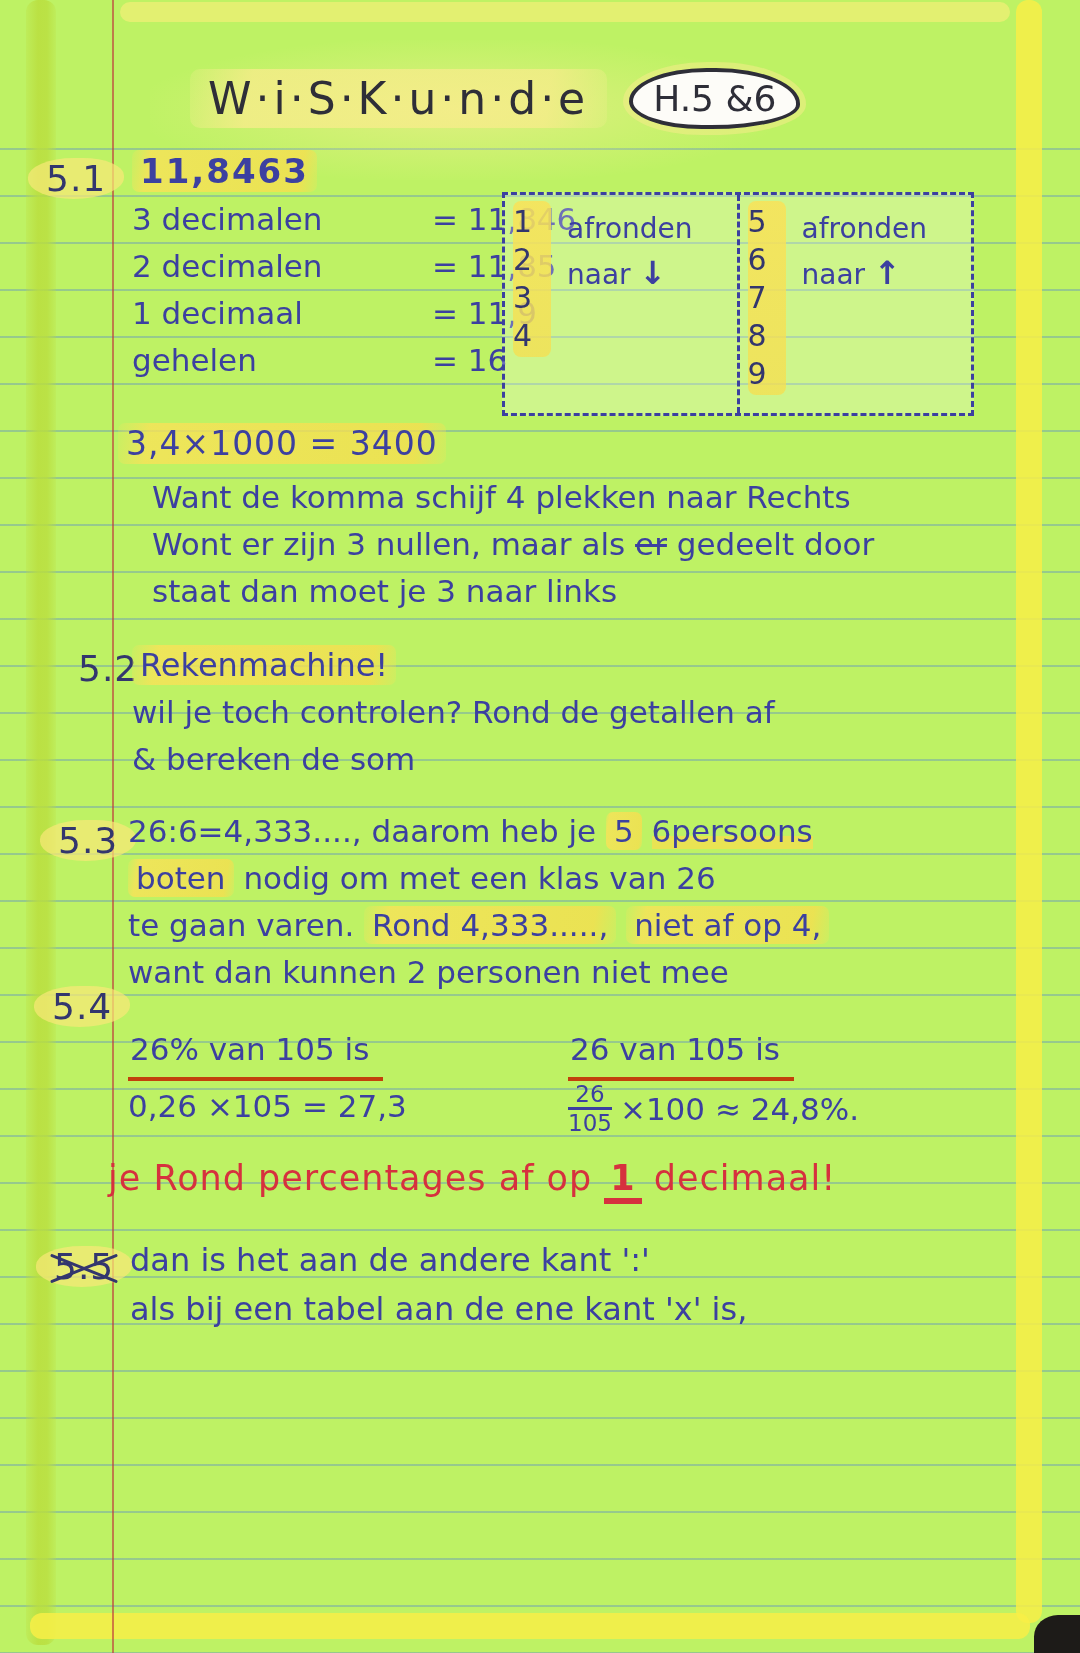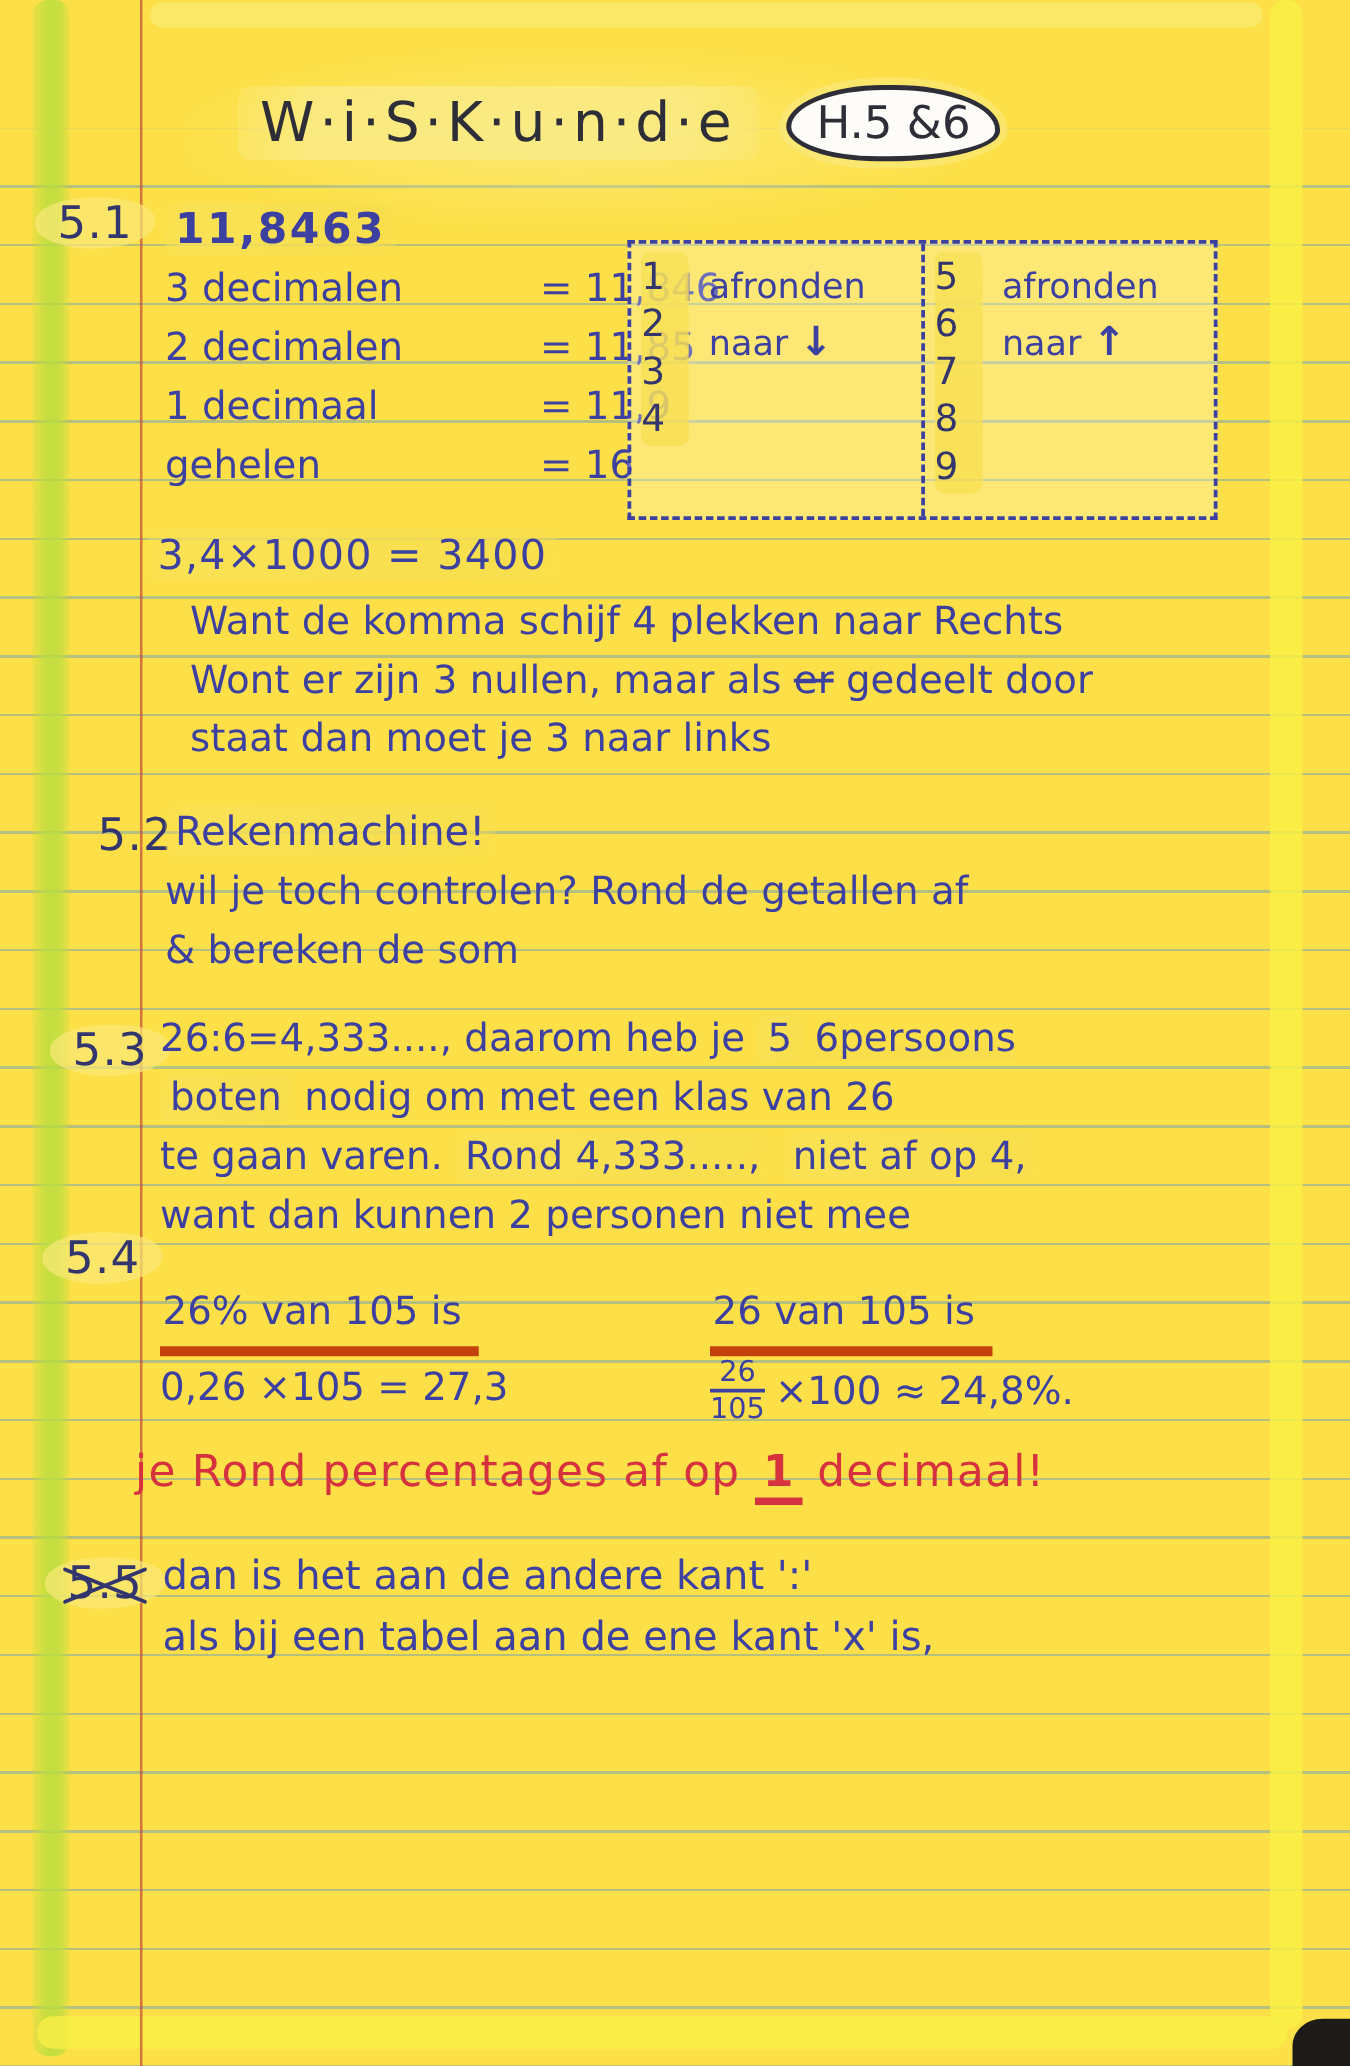--- a/index.html
+++ b/index.html
@@ -3,21 +3,21 @@
 <meta charset="utf-8">
 <style>
   html,body{margin:0;padding:0;}
   body{
     width:1080px;height:1653px;position:relative;overflow:hidden;
     background:#eceae4;
     font-family:"DejaVu Sans",sans-serif;
   }
   .page{
     position:absolute;inset:0;
-    background:#fde047;
+    background:#bef264;
   }
   
   .ruling{
     position:absolute;left:0;right:0;top:103px;bottom:0;
     background:repeating-linear-gradient(
       to bottom,
       transparent 0px, transparent 45px,
       rgba(110,160,180,0.50) 45px, rgba(110,160,180,0.50) 47px);
     pointer-events:none;
   }
@@ -84,21 +84,21 @@
     padding:4px 18px;border-radius:10px;
   }
   .cloud{
     font-size:36px;color:#2e2e38;background:#fdfcf8;
     border:4px solid #2e2e38;
     border-radius:48% 52% 55% 45% / 58% 62% 42% 48%;
     padding:6px 20px;white-space:nowrap;
     box-shadow:0 0 0 6px rgba(250,236,140,.5);
   }
 
-  .s51-block{position:absolute;top:148px;left:132px;font-size:31px;line-height:47px;margin-top:12px;}
+  .s51-block{position:absolute;top:148px;left:132px;font-size:31px;line-height:47px;}
   .s51-value{font-size:34px;font-weight:bold;letter-spacing:2px;}
   .s51-row{display:flex;}
   .s51-label{width:300px;}
 
   .round-box{
     position:absolute;top:192px;left:502px;width:466px;height:218px;
     border:3px dashed #3c40a0;display:flex;background:rgba(255,255,255,.25);
   }
   .round-col{flex:1;display:flex;gap:16px;padding:6px 8px;}
   .round-col.first{border-right:3px dashed #3c40a0;}
@@ -115,21 +115,21 @@
   }
   .mult-par{position:absolute;top:474px;left:152px;font-size:31px;line-height:47px;}
 
   .s52-block{position:absolute;top:642px;left:132px;font-size:31px;line-height:47px;}
   .s52-heading{font-size:32px;}
 
   .s53-block{position:absolute;top:808px;left:128px;font-size:31px;line-height:47px;}
 
   .s54-left{position:absolute;top:1024px;left:128px;font-size:31px;line-height:50px;}
   .s54-right{position:absolute;top:1024px;left:568px;font-size:31px;line-height:50px;}
-  .ul-dark{display:inline-block;border-bottom:8px solid #c2410c;padding:0 14px 3px 2px;}
+  .ul-dark{display:inline-block;border-bottom:4px solid #c2410c;padding:0 14px 3px 2px;}
   .frac{display:inline-block;text-align:center;vertical-align:middle;margin-right:8px;}
   .frac .fnum{display:block;font-size:23px;border-bottom:3px solid #3c40a0;line-height:26px;padding:0 4px;}
   .frac .fden{display:block;font-size:23px;line-height:26px;}
   .calc-row{display:flex;align-items:center;}
 
   .note-red{
     position:absolute;top:1158px;left:108px;font-size:35px;letter-spacing:1px;
   }
   .note-emph{border-bottom:6px solid #d6313e;padding:0 6px;font-weight:bold;}
 

